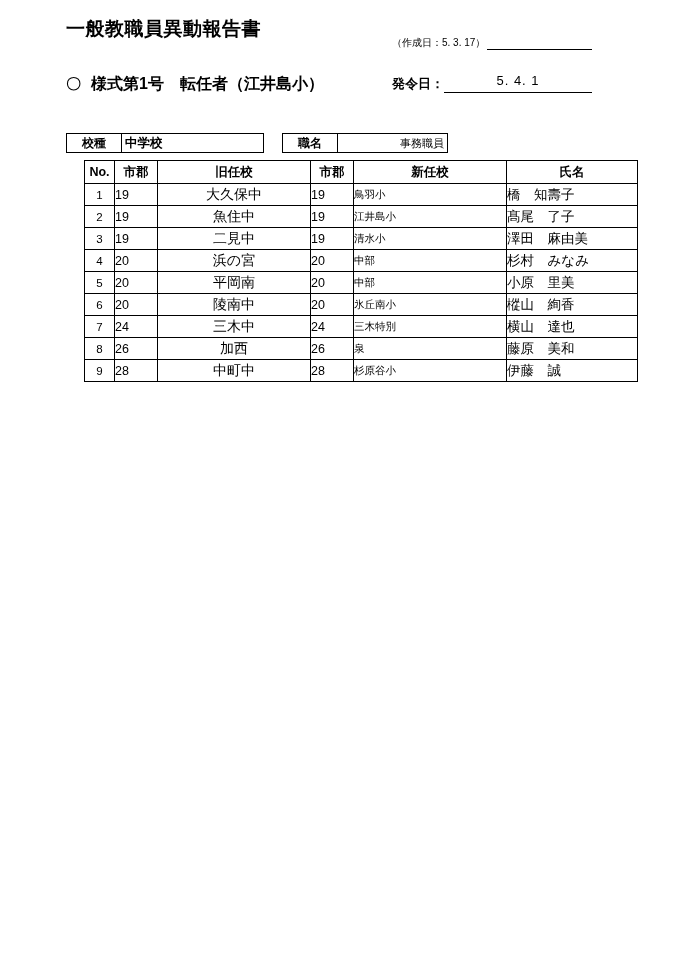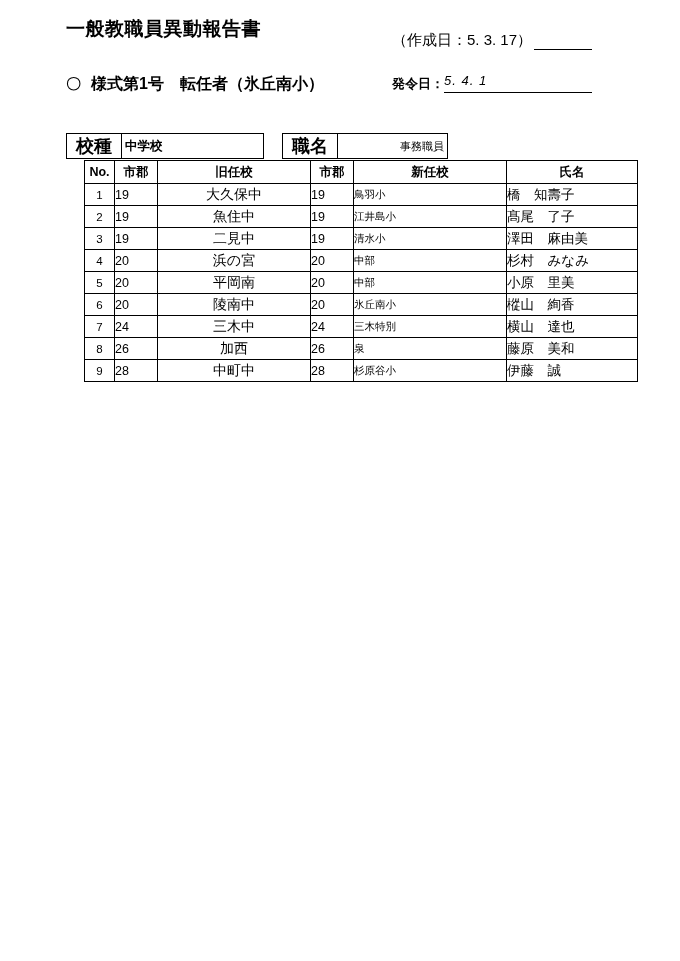--- a/index.html
+++ b/index.html
@@ -38,21 +38,21 @@
     width: 200px;
     font-size: 12px;
   }
   .meta-row-1 {
     display: flex;
     align-items: flex-end;
     height: 20px;
     white-space: nowrap;
   }
   .meta-row-1 .meta-text {
-    font-size: 15px;
+    font-size: 10px;
   }
   .meta-underline-1 {
     flex: 1;
     border-bottom: 1.2px solid #000;
     height: 15px;
     margin-left: 2px;
   }
   .meta-row-2 {
     display: flex;
     align-items: flex-end;
@@ -61,25 +61,24 @@
     margin-top: 19px;
   }
   .meta-row-2 .meta-label {
     font-size: 13px;
     font-weight: bold;
   }
   .meta-val-wrap {
     flex: 1;
     border-bottom: 1.2px solid #000;
     height: 18px;
-    text-align: left;
+    text-align: center;
     font-size: 13px;
     letter-spacing: 1px;
     padding-bottom: 1px;
-    font-style: italic;
   }
 
   .form-line {
     position: absolute;
     left: 66px;
     top: 74px;
     font-size: 16px;
     font-weight: bold;
     white-space: nowrap;
     display: flex;
@@ -106,21 +105,21 @@
   .mini-table td {
     border: 1.2px solid #000;
     height: 18px;
     padding: 0 3px;
     vertical-align: middle;
   }
   .mini-lbl {
     width: 48px;
     text-align: center;
     font-weight: bold;
-    font-size: 18px;
+    font-size: 12px;
   }
   .mini-val-school {
     width: 135px;
     text-align: left;
     font-size: 12.5px;
     font-weight: bold;
     padding-left: 5px;
   }
   .mini-gap {
     border: none !important;
@@ -205,21 +204,21 @@
       <span class="meta-underline-1"></span>
     </div>
     <div class="meta-row-2">
       <span class="meta-label">発令日：</span>
       <span class="meta-val-wrap">5. 4. 1</span>
     </div>
   </div>
 
   <div class="form-line">
     <span class="circle-mark">〇</span>
-    <span class="form-no">様式第1号　転任者（氷丘南小）</span>
+    <span class="form-no">様式第1号　転任者（江井島小）</span>
   </div>
 
   <table class="mini-table">
     <tbody>
         <tr>
       <td class="mini-lbl">校種</td>
       <td class="mini-val-school">中学校</td>
       <td class="mini-gap"></td>
       <td class="mini-lbl">職名</td>
       <td class="mini-val-job">事務職員</td>

